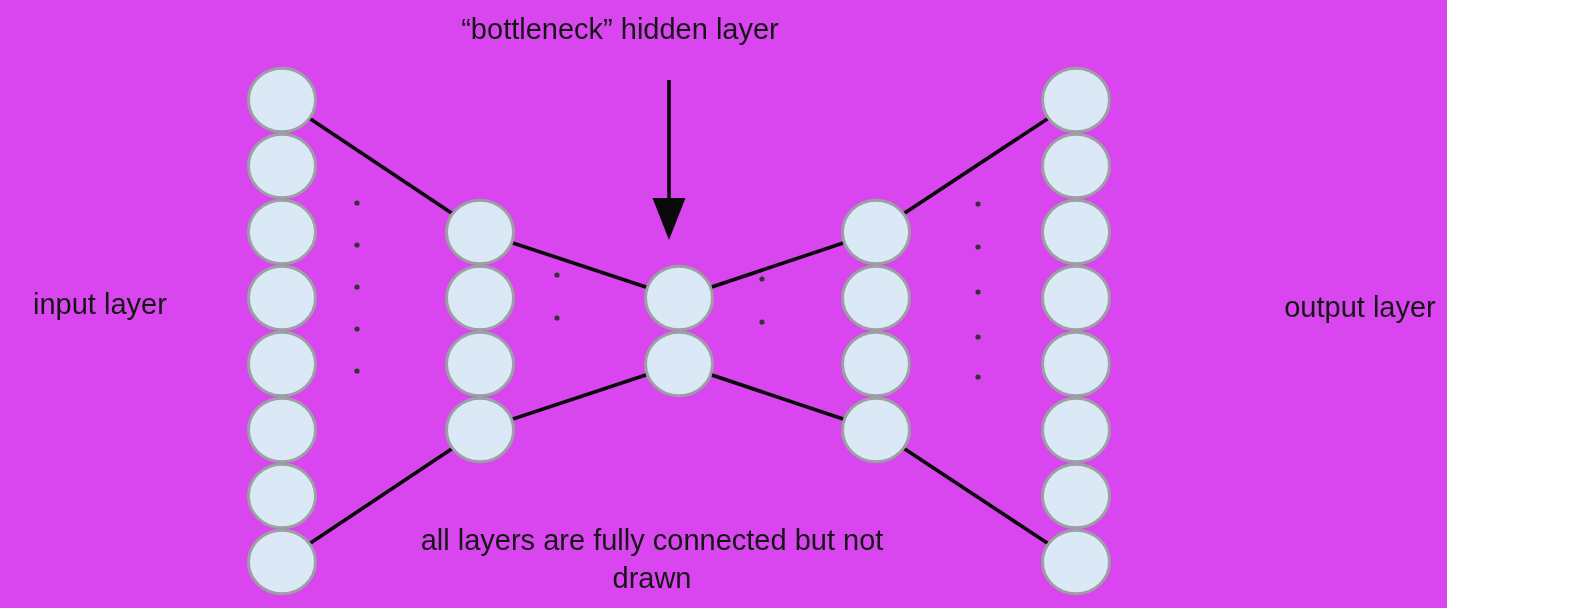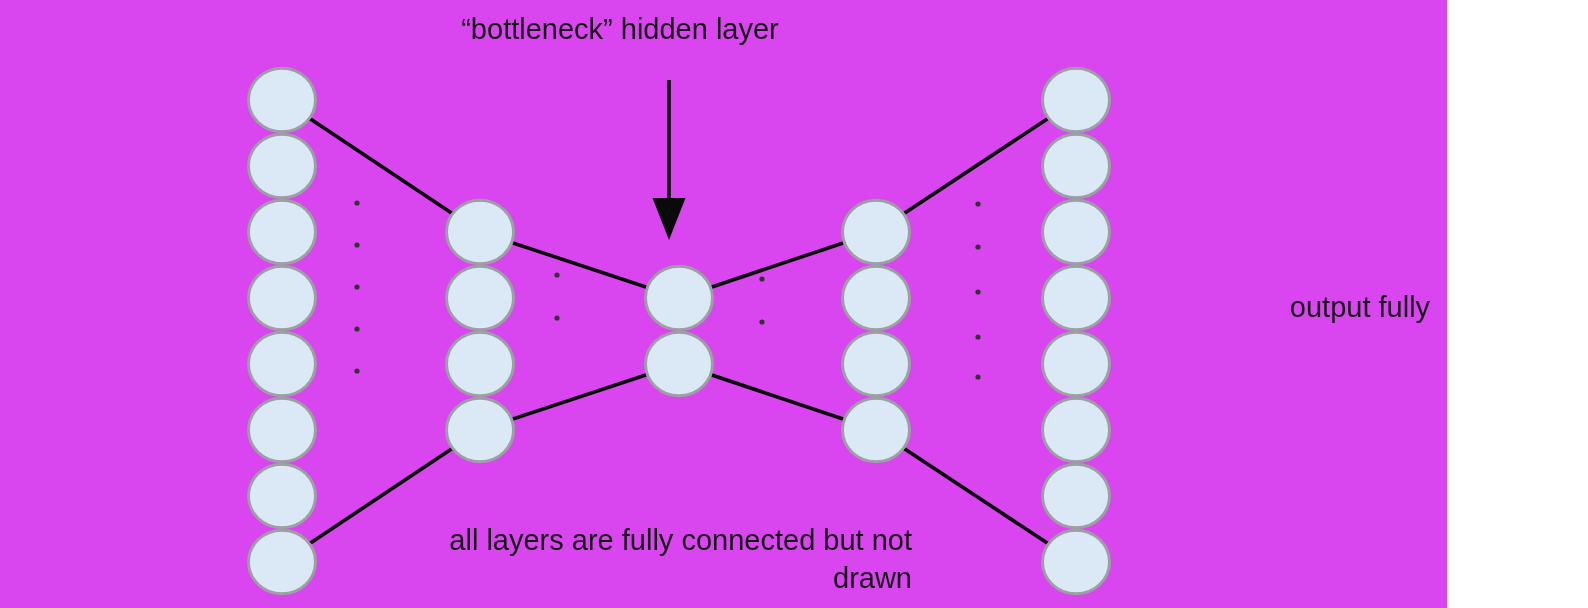--- a/index.html
+++ b/index.html
@@ -17,21 +17,21 @@
     color: #161616;
     font-size: 29px;
     line-height: 37px;
     white-space: nowrap;
   }
   .lbl-title   { left: 620px;  top: 11px;  transform: translateX(-50%); }
   .lbl-input   { left: 33px;   top: 286px; }
   .lbl-output  { left: 1360px; top: 289px; transform: translateX(-50%); text-align: center; }
   .lbl-caption {
     left: 652px; top: 521px; transform: translateX(-50%);
-    width: 520px; text-align: right; white-space: normal; line-height: 38px;
+    width: 520px; text-align: center; white-space: normal; line-height: 38px;
   }
 </style>
 </head>
 <body>
 
 <div class="stage">
 
   <svg id="diagram" width="1588" height="608" viewBox="0 0 1588 608">
       <line x1="282" y1="100" x2="480" y2="232" stroke="#0a0a0a" stroke-width="3.6"></line>
       <line x1="282" y1="562" x2="480" y2="430" stroke="#0a0a0a" stroke-width="3.6"></line>
@@ -80,20 +80,21 @@
       <ellipse cx="1076" cy="232" rx="33.5" ry="31.8" fill="#dbe9f6" stroke="#9c9fa3" stroke-width="3"></ellipse>
       <ellipse cx="1076" cy="298" rx="33.5" ry="31.8" fill="#dbe9f6" stroke="#9c9fa3" stroke-width="3"></ellipse>
       <ellipse cx="1076" cy="364" rx="33.5" ry="31.8" fill="#dbe9f6" stroke="#9c9fa3" stroke-width="3"></ellipse>
       <ellipse cx="1076" cy="430" rx="33.5" ry="31.8" fill="#dbe9f6" stroke="#9c9fa3" stroke-width="3"></ellipse>
       <ellipse cx="1076" cy="496" rx="33.5" ry="31.8" fill="#dbe9f6" stroke="#9c9fa3" stroke-width="3"></ellipse>
       <ellipse cx="1076" cy="562" rx="33.5" ry="31.8" fill="#dbe9f6" stroke="#9c9fa3" stroke-width="3"></ellipse>
     </svg>
 
   <div class="lbl lbl-title">“bottleneck” hidden layer</div>
 
+  <div class="lbl lbl-input">input layer</div>
 
   <div class="lbl lbl-output">
-    <div>output fully</div>
+    <div>output layer</div>
   </div>
 
   <div class="lbl lbl-caption">all layers are fully connected but not drawn</div>
 
 </div>
 
 </body></html>

